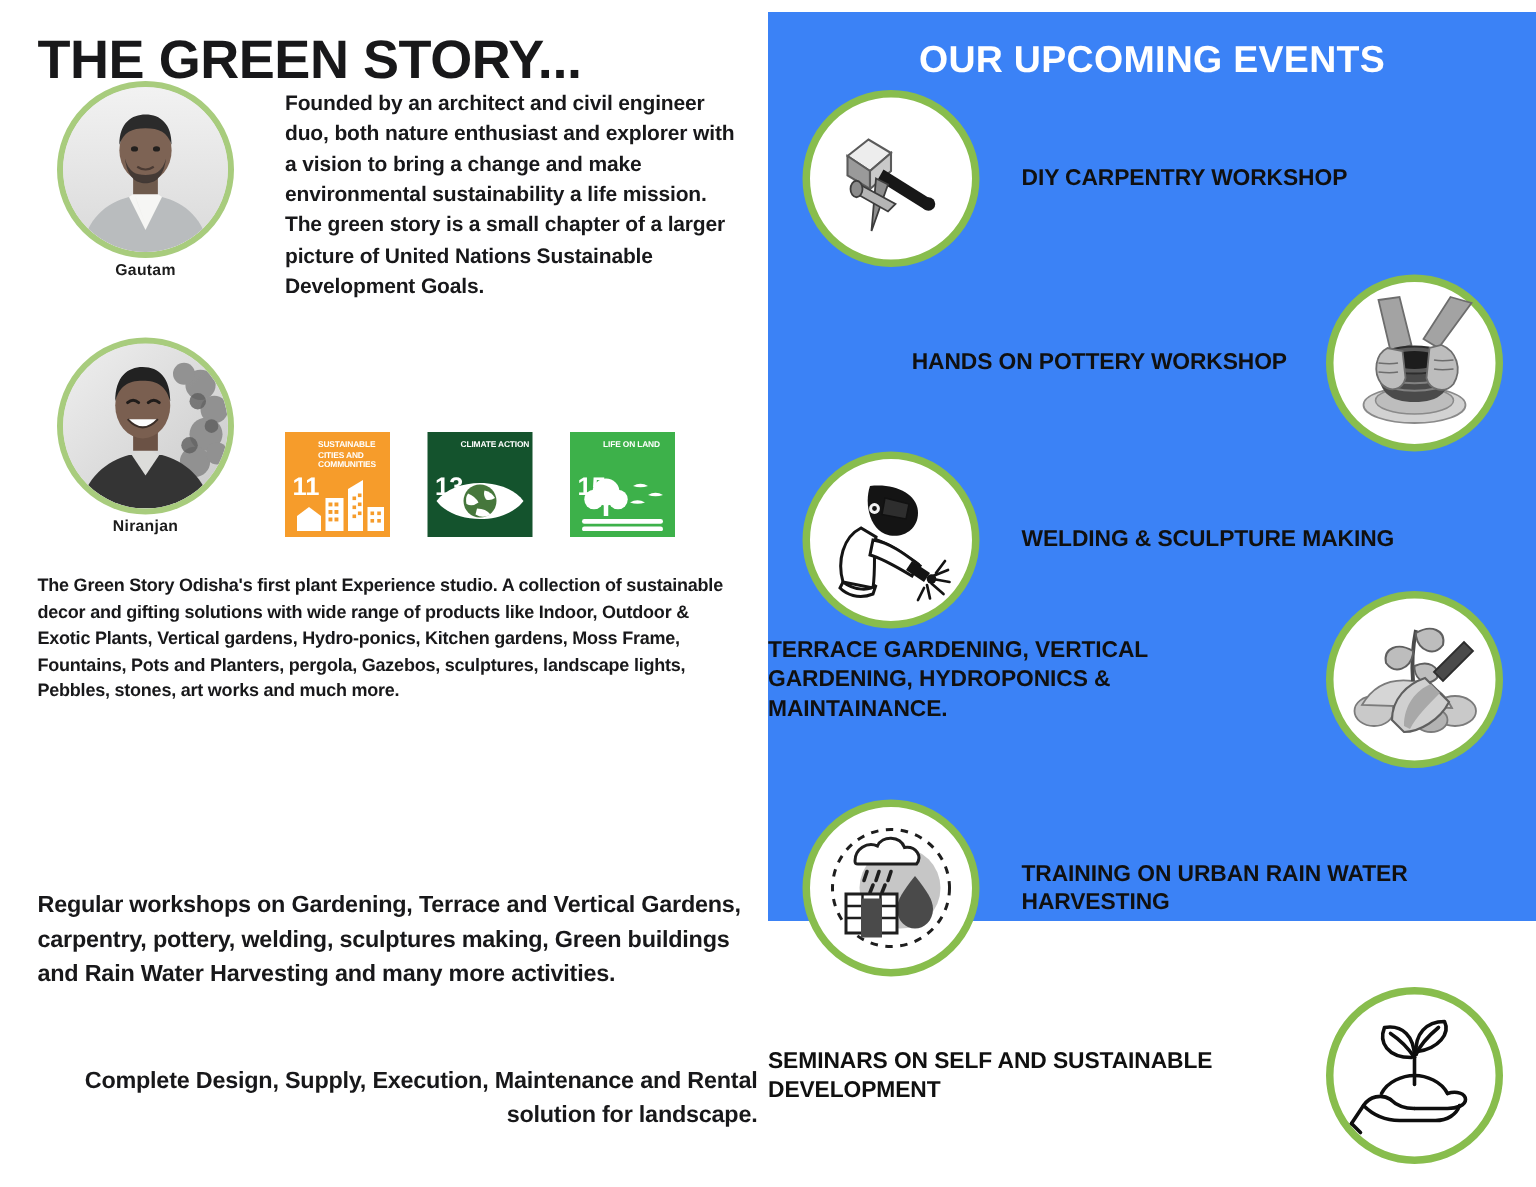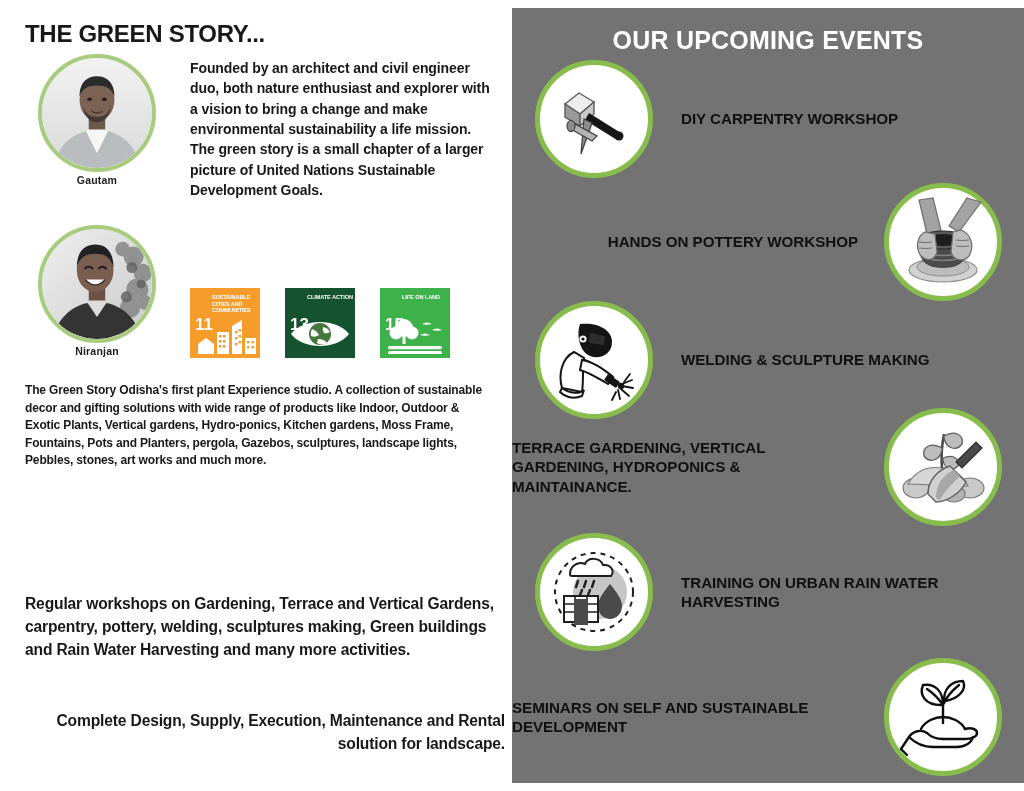--- a/index.html
+++ b/index.html
@@ -9,21 +9,21 @@
     font-family: "Liberation Sans", sans-serif;
     overflow: hidden;
   }
   #page { position: relative; width: 1024px; height: 791px; background:#fff; }
 
   
   #left { position: absolute; left: 0; top: 0; width: 512px; height: 791px; background:#fff; }
 
   #story-title {
     position: absolute; left: 25px; top: 22px;
-    font-size: 24px; font-weight: 700; letter-spacing: -0.3px;
+    font-size: 36px; font-weight: 700; letter-spacing: -0.3px;
     color: #18181a; line-height: 1;
   }
 
   .portrait-wrap { position: absolute; }
   .portrait {
     width: 118px; height: 118px; border-radius: 50%;
     border: 4px solid #a8cc7d;
     overflow: hidden; position: relative; background:#e7e7e7;
   }
   .portrait .photo { position:absolute; inset:0; }
@@ -69,22 +69,22 @@
   }
   #body-para3 {
     position:absolute; left: 25px; top: 710px; width: 480px;
     font-size: 15.6px; font-weight: 700; line-height: 1.46;
     color:#18181a; letter-spacing: -0.15px; text-align: right;
   }
 
   
   #right {
     position: absolute; left: 512px; top: 8px;
-    width: 512px; height: 775px;
-    background: #737373;
+    width: 512px; height: 606px;
+    background: #3b82f6;
   }
   #events-title {
     position:absolute; left:0; right:0; top: 18px;
     text-align:center; color:#fff;
     font-size: 25px; font-weight: 700; letter-spacing: 0.2px;
   }
 
   .event { position: absolute; display: flex; align-items: center; }
   .ev-circle {
     width: 118px; height: 118px; border-radius: 50%;
@@ -98,21 +98,21 @@
     line-height: 1.28; letter-spacing: -0.05px;
     text-transform: uppercase;
   }
   .event.left-icon .ev-label { margin-left: 28px; }
   .event.right-icon { flex-direction: row-reverse; }
   .event.right-icon .ev-label { margin-right: 26px; text-align: left; }
 
   #ev1 { left: 23px;  top: 52px;  }
   #ev2 { right: 22px; top: 175px; }
   #ev3 { left: 23px;  top: 293px; text-align: center; }
-  #ev4 { right: 22px; top: 400px; gap: 27px; }
+  #ev4 { right: 22px; top: 386px; gap: 27px; }
   #ev5 { left: 23px;  top: 525px; }
   #ev6 { right: 22px; top: 650px; }
 </style>
 </head>
 <body>
 
 <div id="page">
 
   <div id="left">
 

